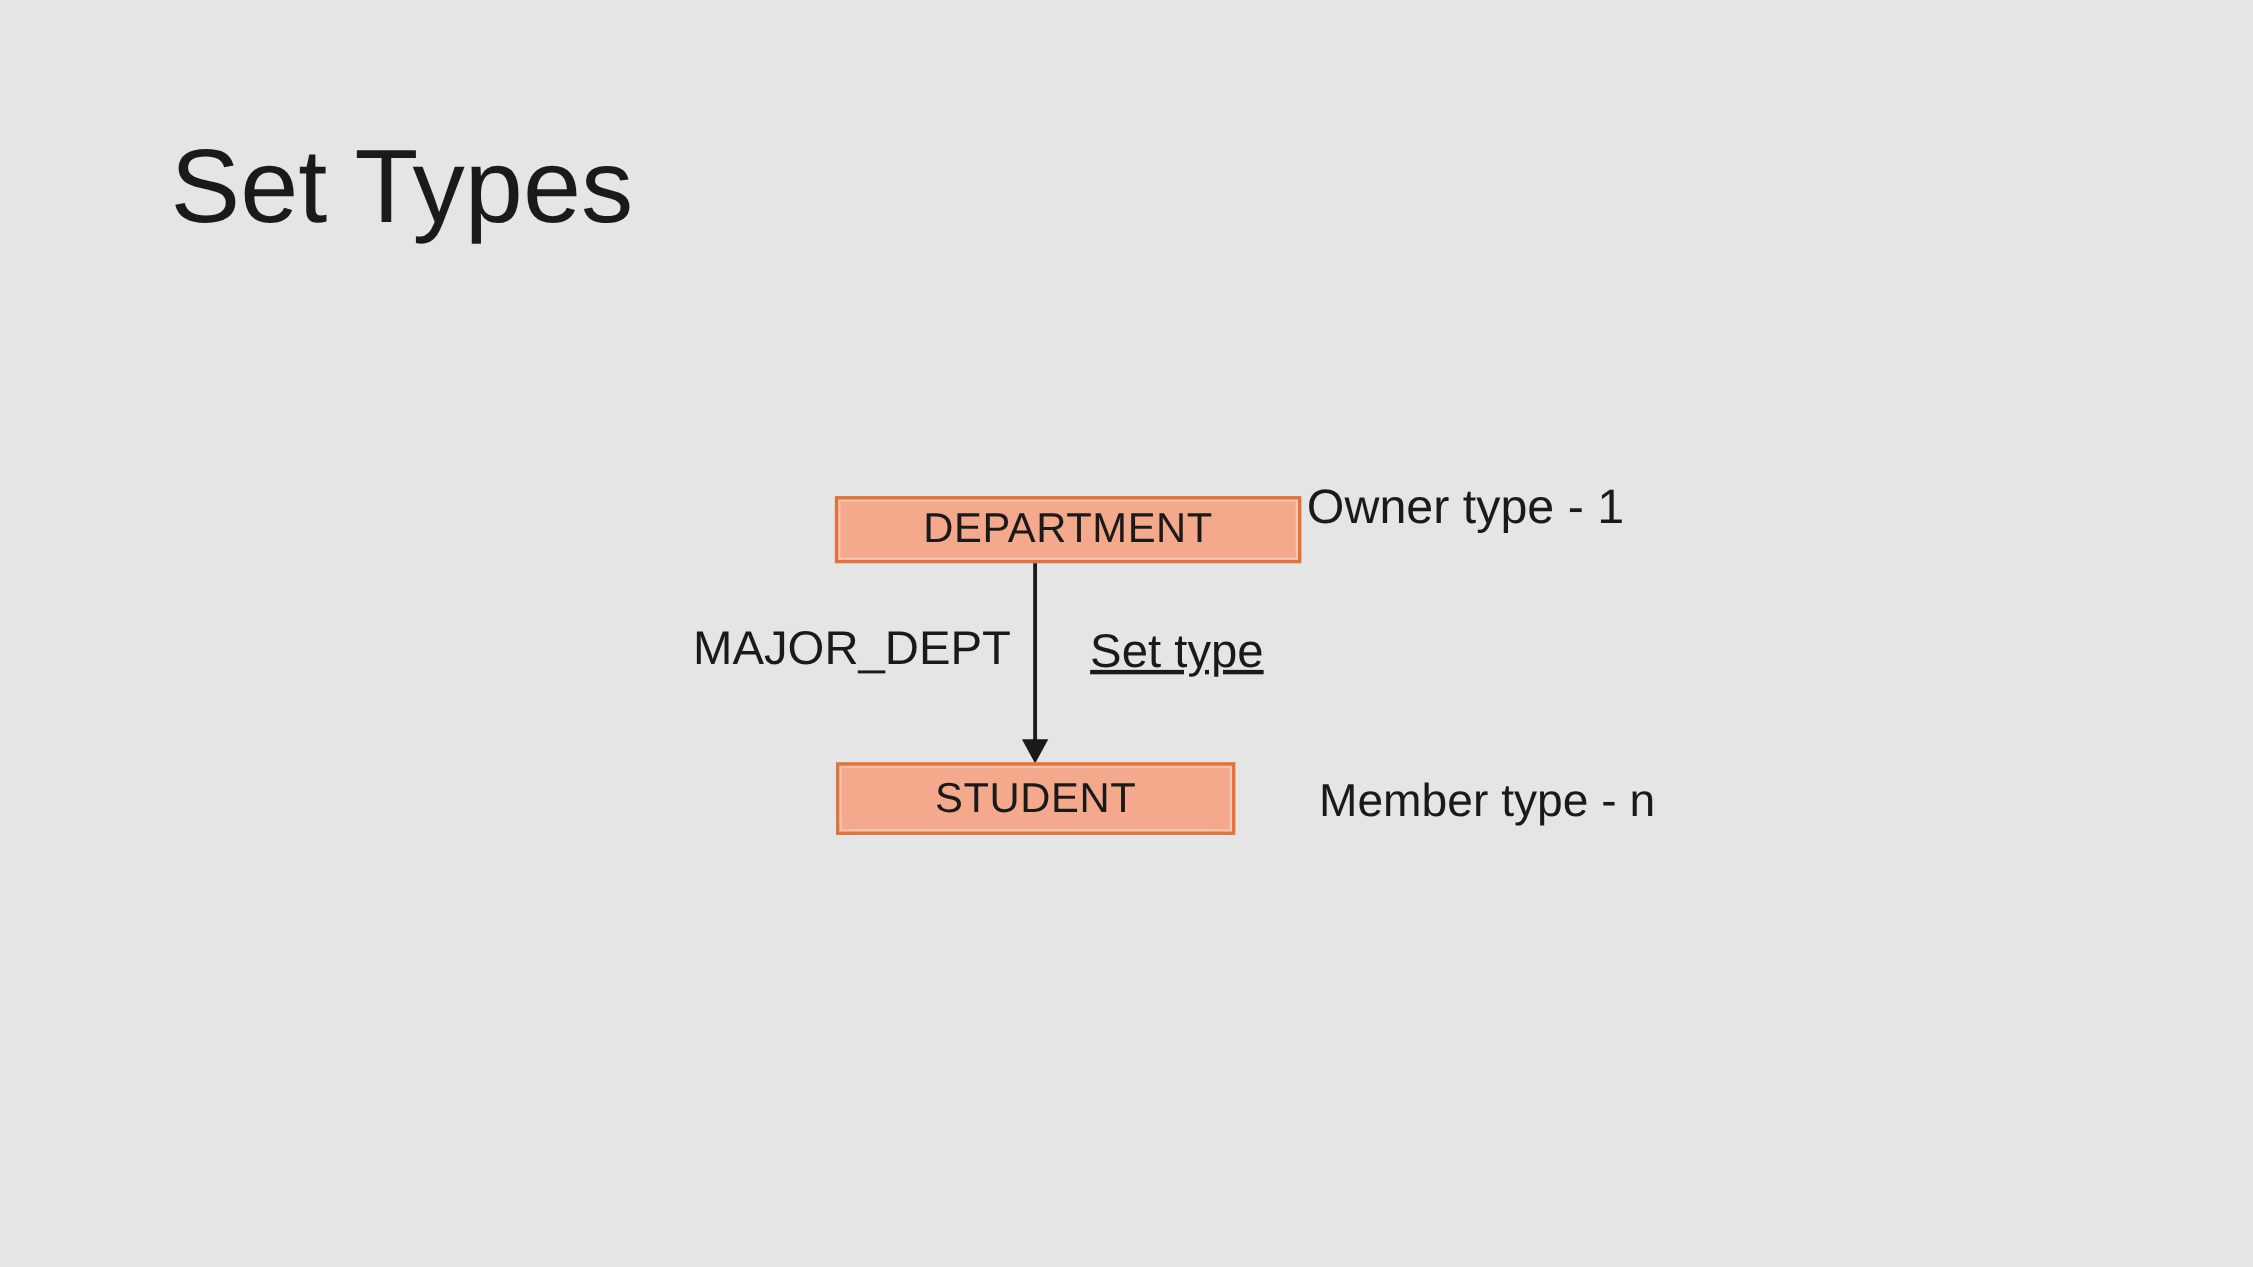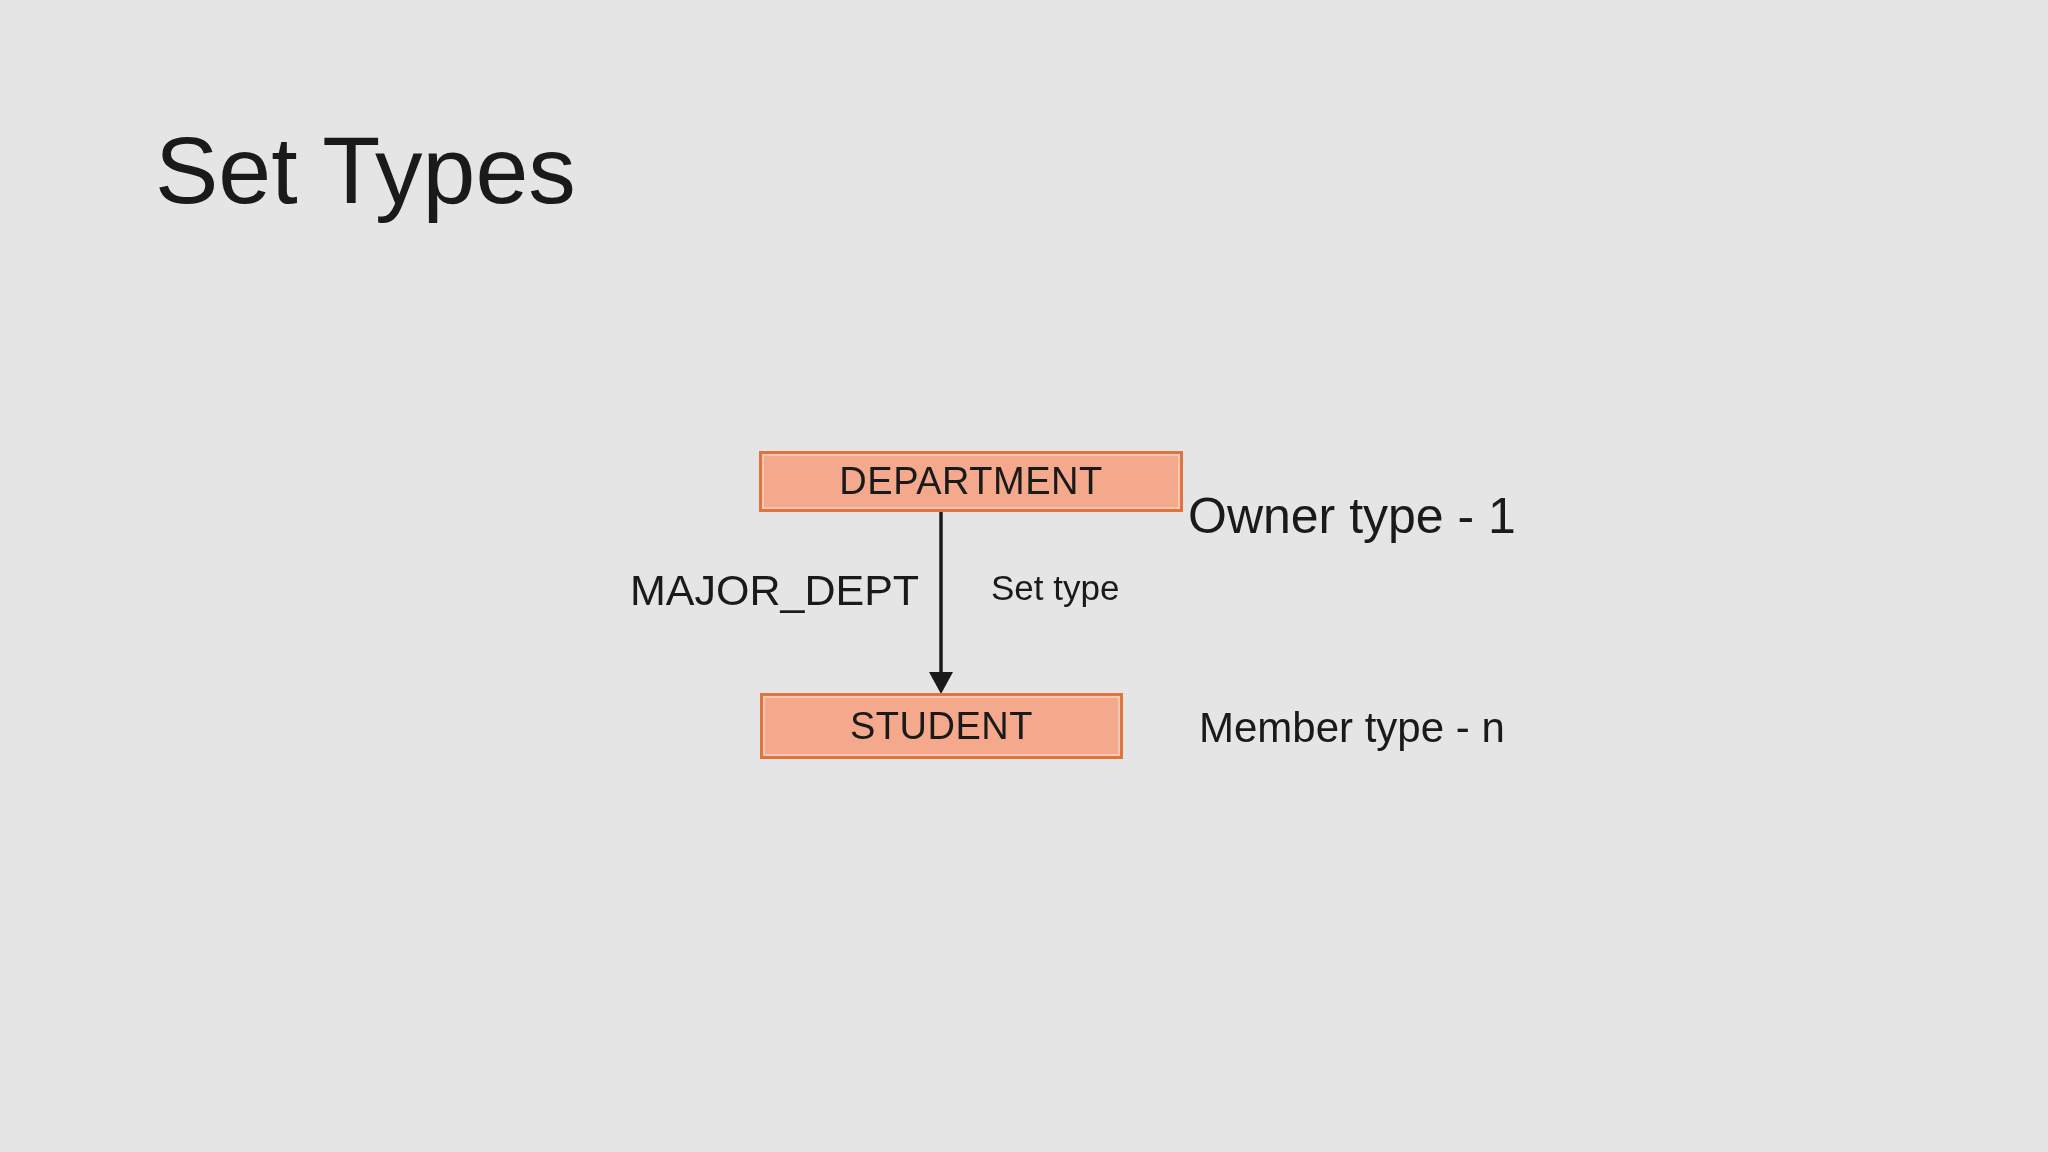--- a/index.html
+++ b/index.html
@@ -61,22 +61,22 @@
     width: 44px;
     height: 190px;
   }
   .label {
     position: absolute;
     line-height: 1.3;
     white-space: nowrap;
     color: var(--ink);
   }
   .label-set-name   { left: 630px;  top: 563px; font-size: 43px; }
-  .label-set-type   { left: 991px;  top: 565px; font-size: 35px; }
-  .label-owner-note { left: 1188px; top: 484px; font-size: 50px; }
+  .label-set-type   { left: 991px;  top: 565px; font-size: 43px; text-decoration: underline; }
+  .label-owner-note { left: 1188px; top: 432px; font-size: 44px; }
   .label-member-note{ left: 1199px; top: 701px; font-size: 42px; text-align: center; }
 </style>
 </head>
 <body>
 
 <div class="slide" style="--box-fill: #f5a98c; --box-border: #e0743e; --ink: #1a1a1a; background: #e5e5e5;">
 
   <div class="title">Set Types</div>
 
   <div class="node-box box-department">

